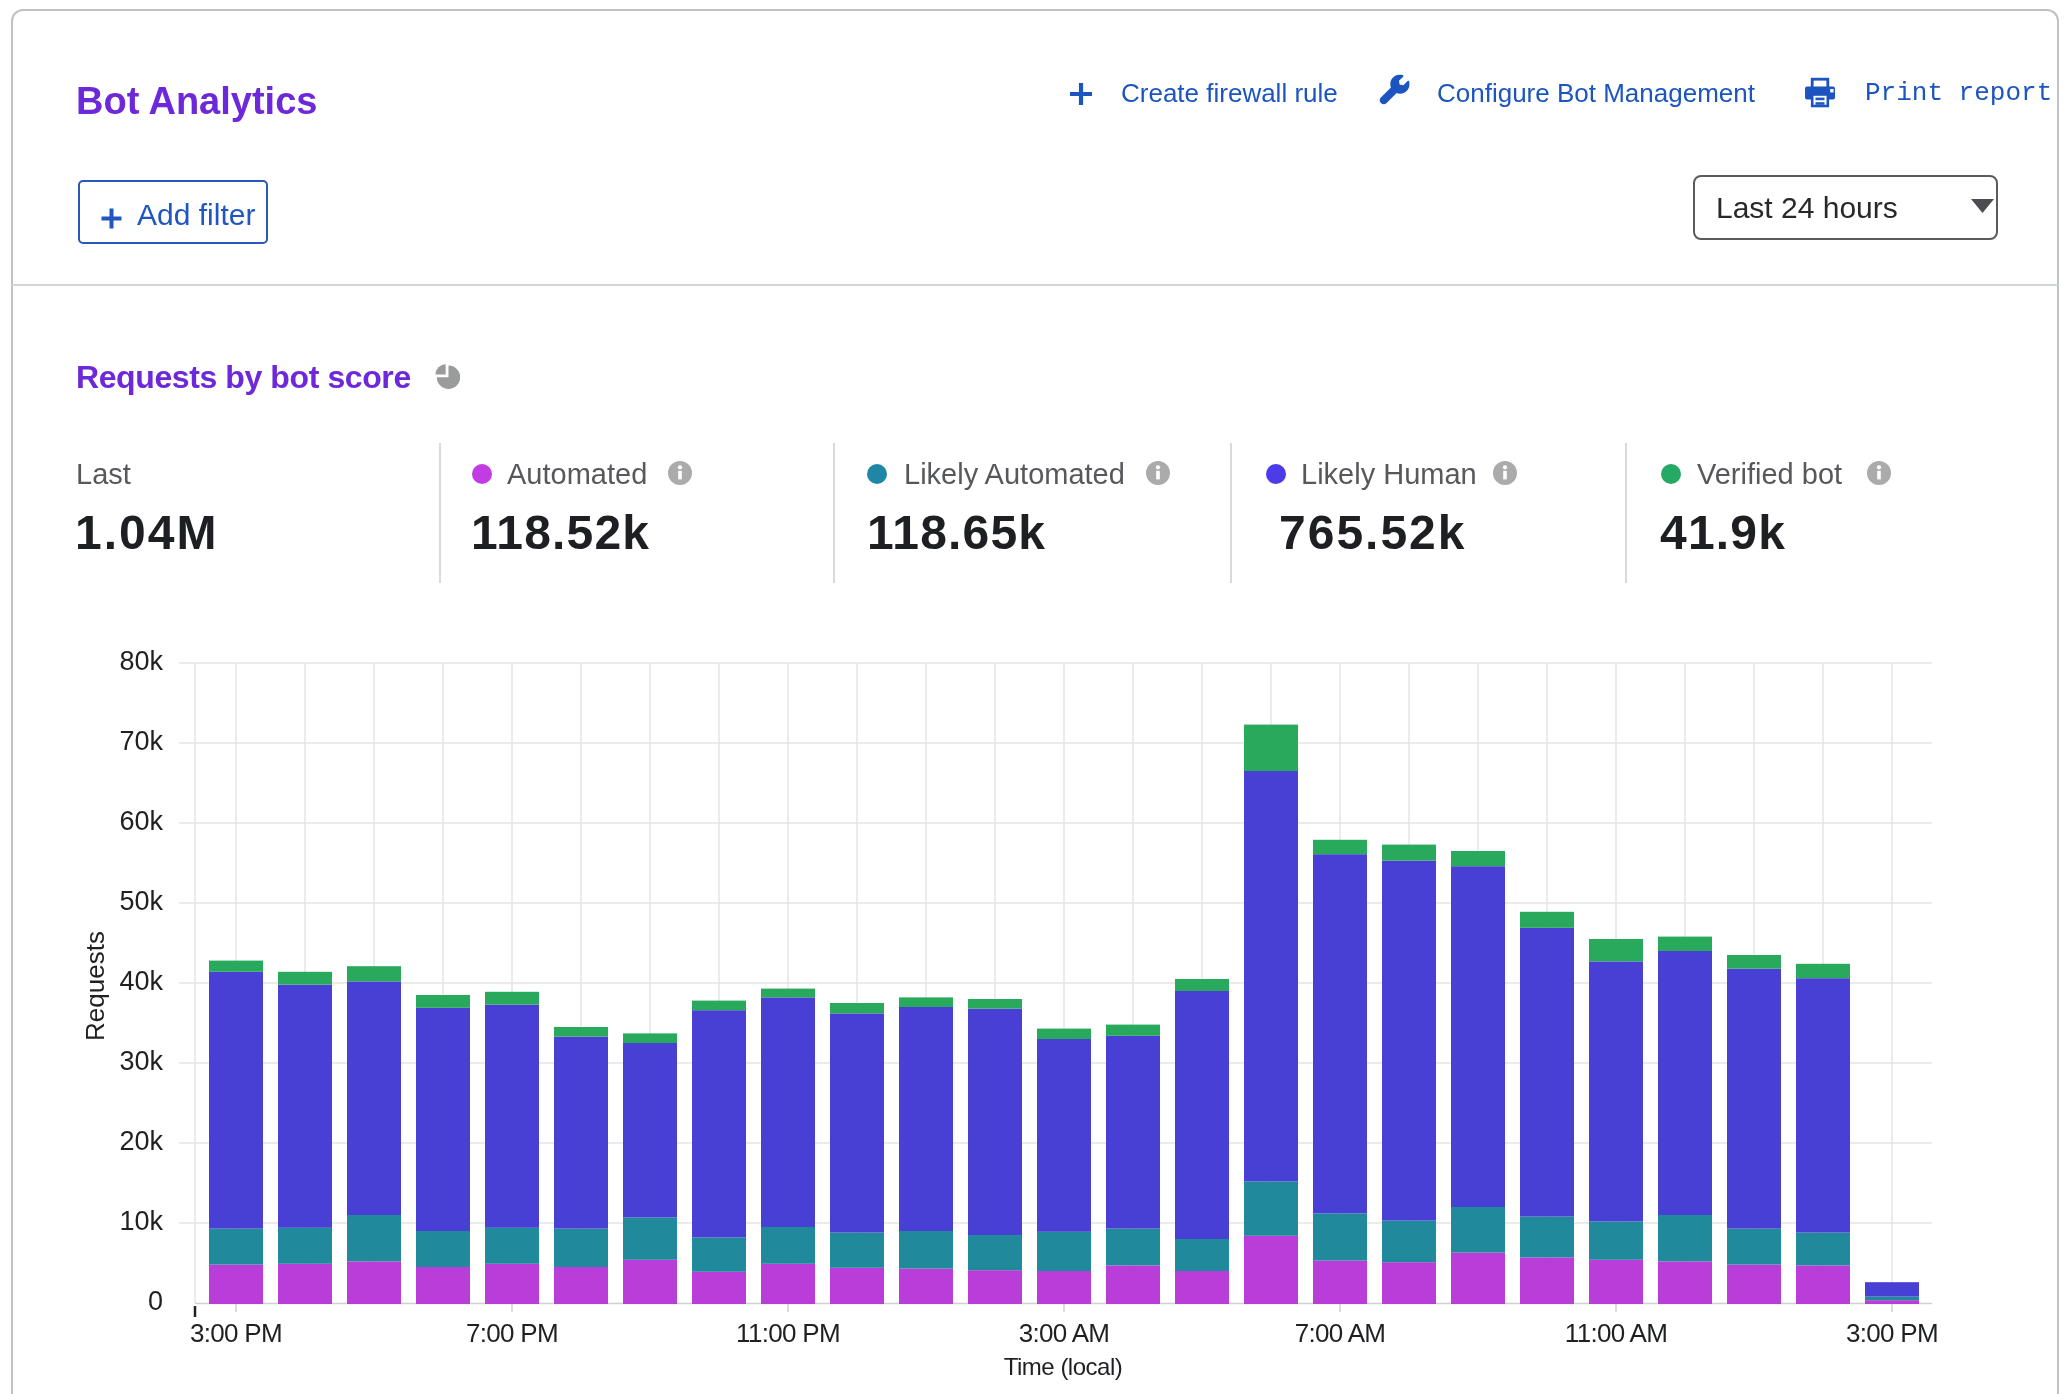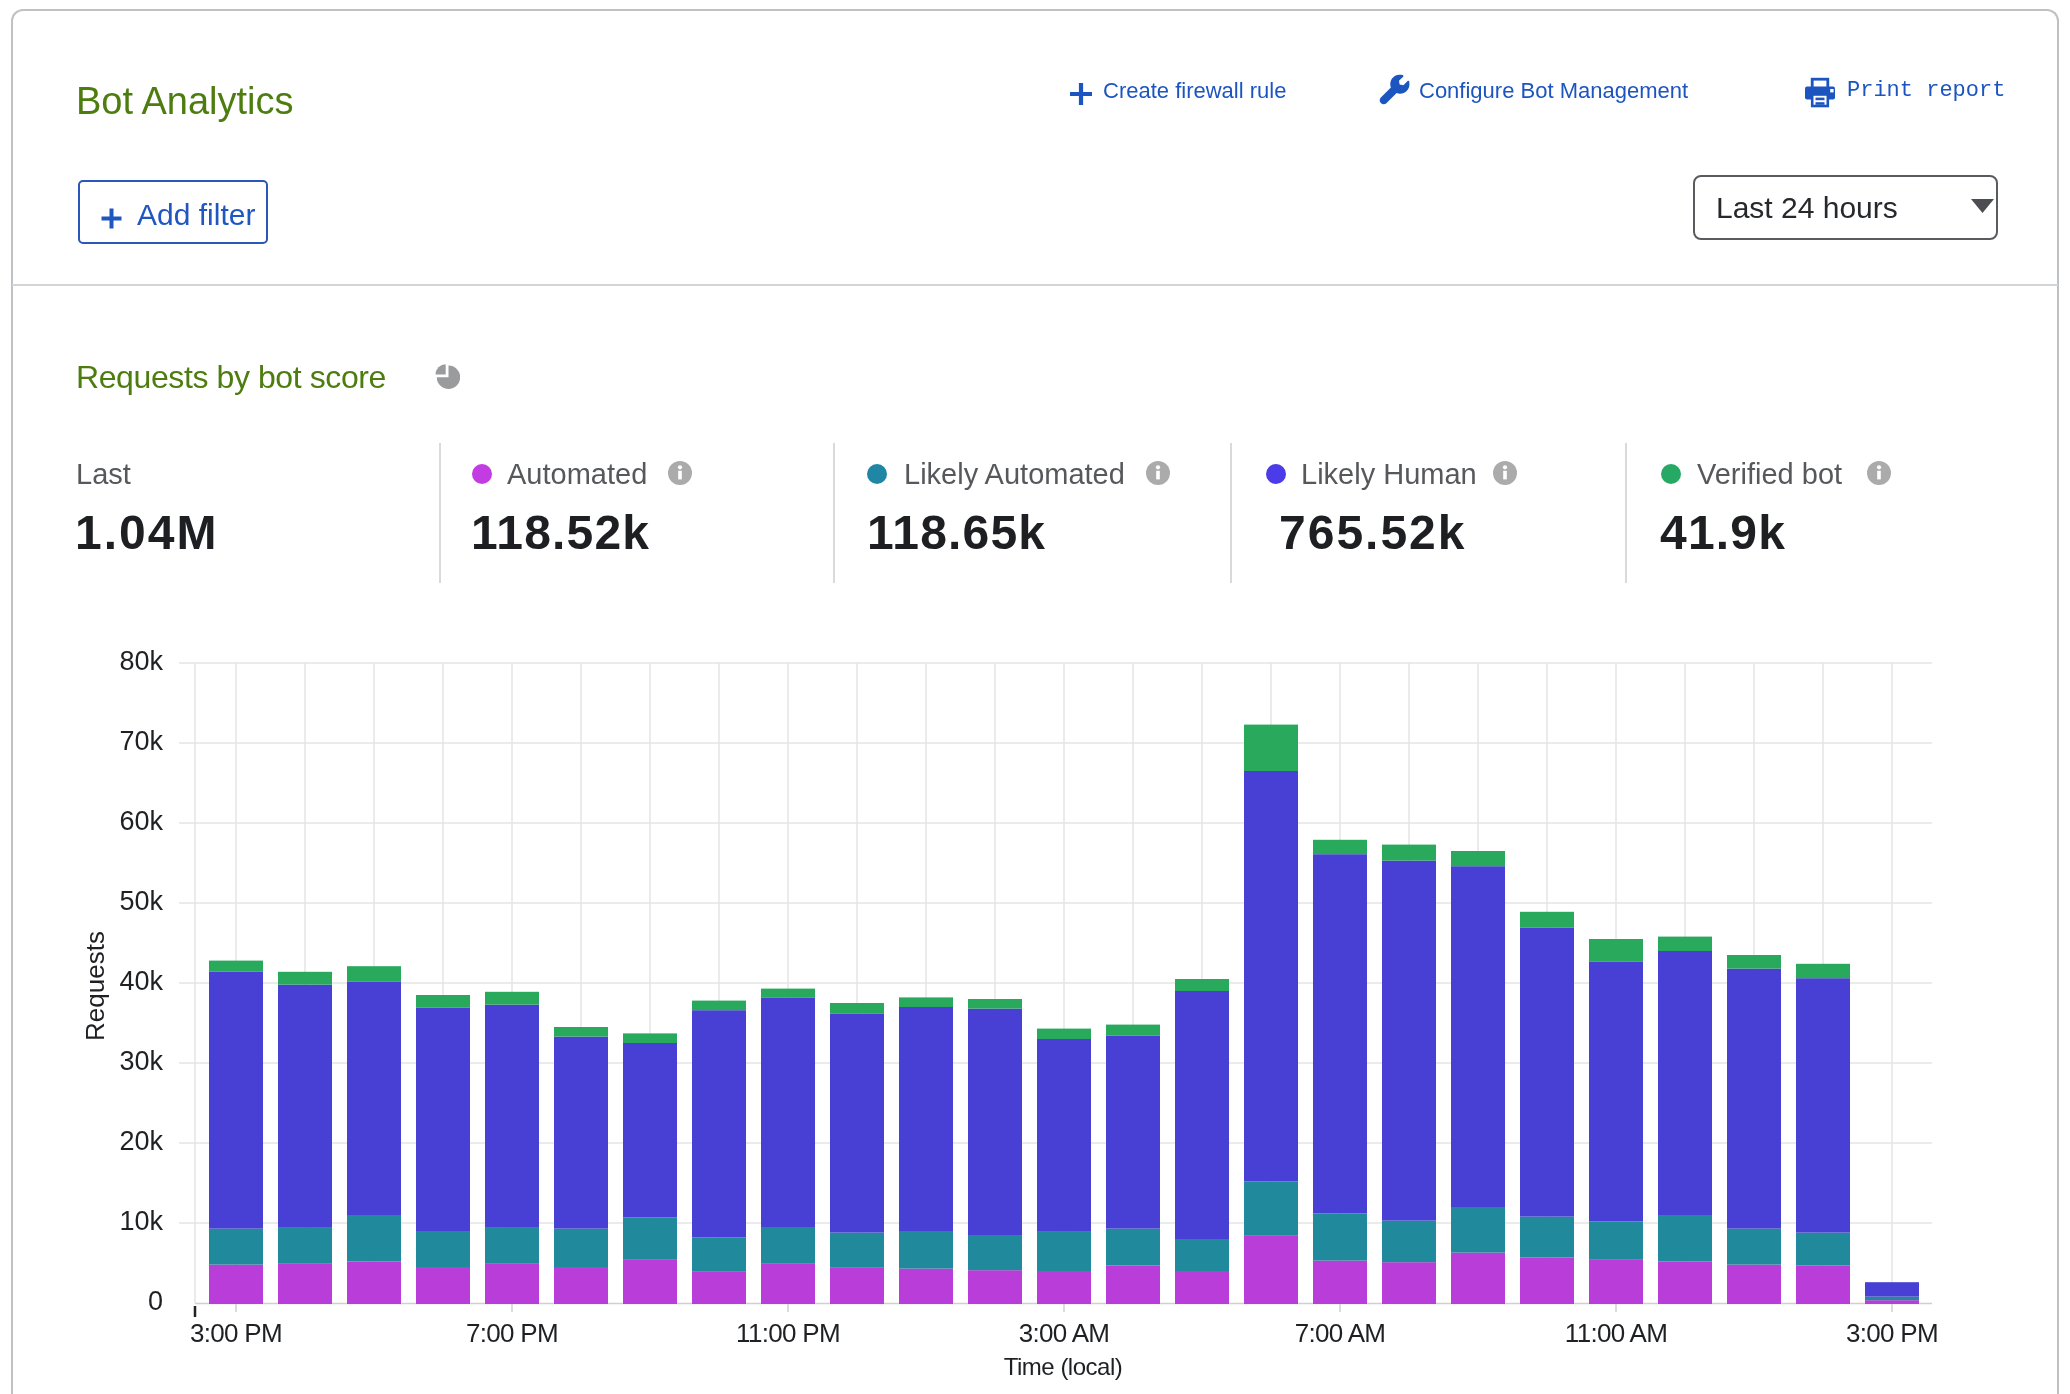--- a/index.html
+++ b/index.html
@@ -1,21 +1,21 @@
 <!DOCTYPE html>
 <html><head>
 <meta charset="utf-8">
 <style>
   * { margin:0; padding:0; box-sizing:border-box; }
   html,body { width:2070px; height:1394px; background:#fff; font-family:"Liberation Sans", sans-serif; overflow:hidden; }
   .abs { position:absolute; }
   #panel { position:absolute; left:11px; top:9px; width:2048px; height:1400px;
            border:2px solid #bfc2c5; border-bottom:none; border-radius:12px 12px 0 0; background:#fff; }
-  .link { color:#1c55c0; font-size:22px; }
-  .hdr  { color:#4d7c0f; font-weight:400; }
+  .link { color:#1c55c0; font-size:26px;margin-left:18px; }
+  .hdr  { color:#6d28d9; font-weight:700; }
   .glabel { color:#56585c; font-size:29px; }
   .bigval { color:#1d1f22; font-size:48px; font-weight:700; letter-spacing:1.2px;text-align:center; }
   .vdiv { position:absolute; width:2px; background:#d9dadc; top:443px; height:140px; }
   .dot { position:absolute; width:20px; height:20px; border-radius:50%; top:464px; }
   .info { position:absolute; top:461px; }
 </style>
 </head>
 <body>
 <div id="panel"></div>
 

